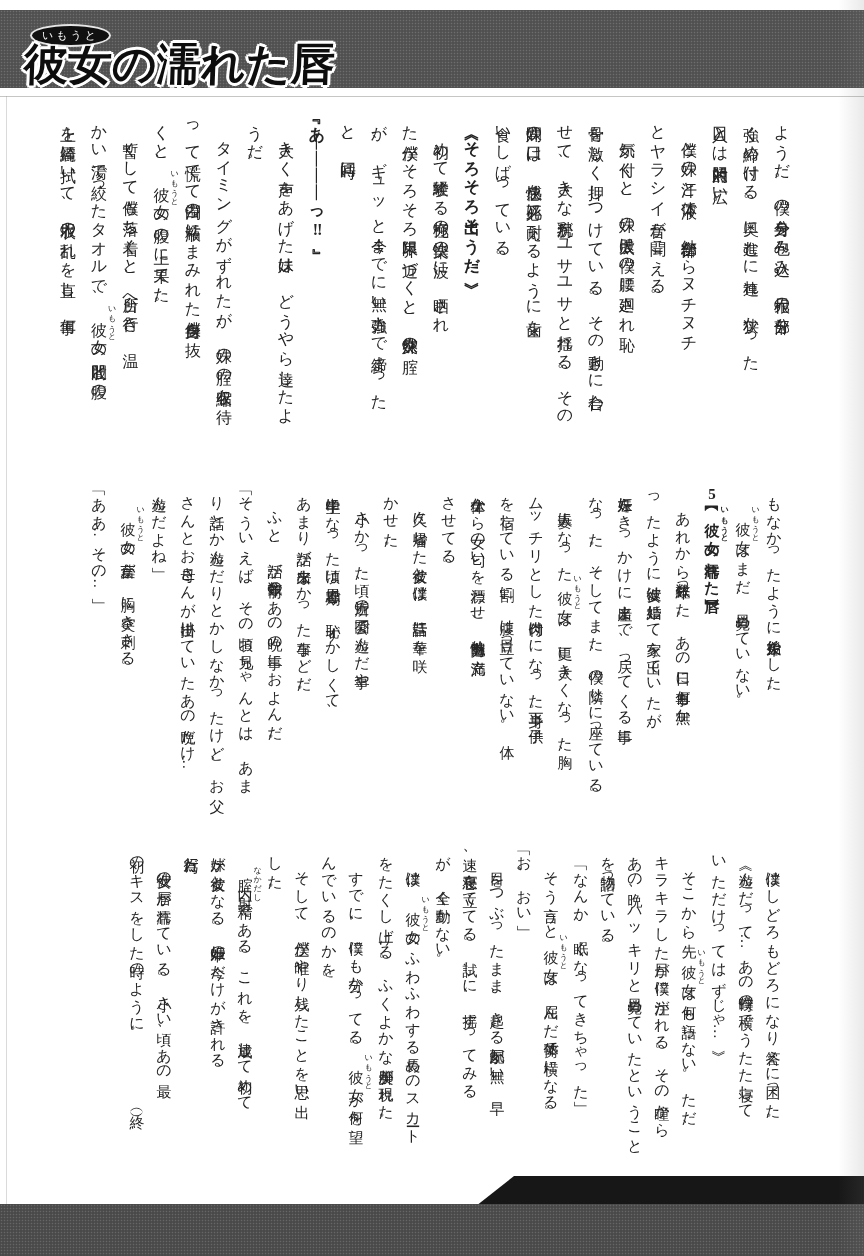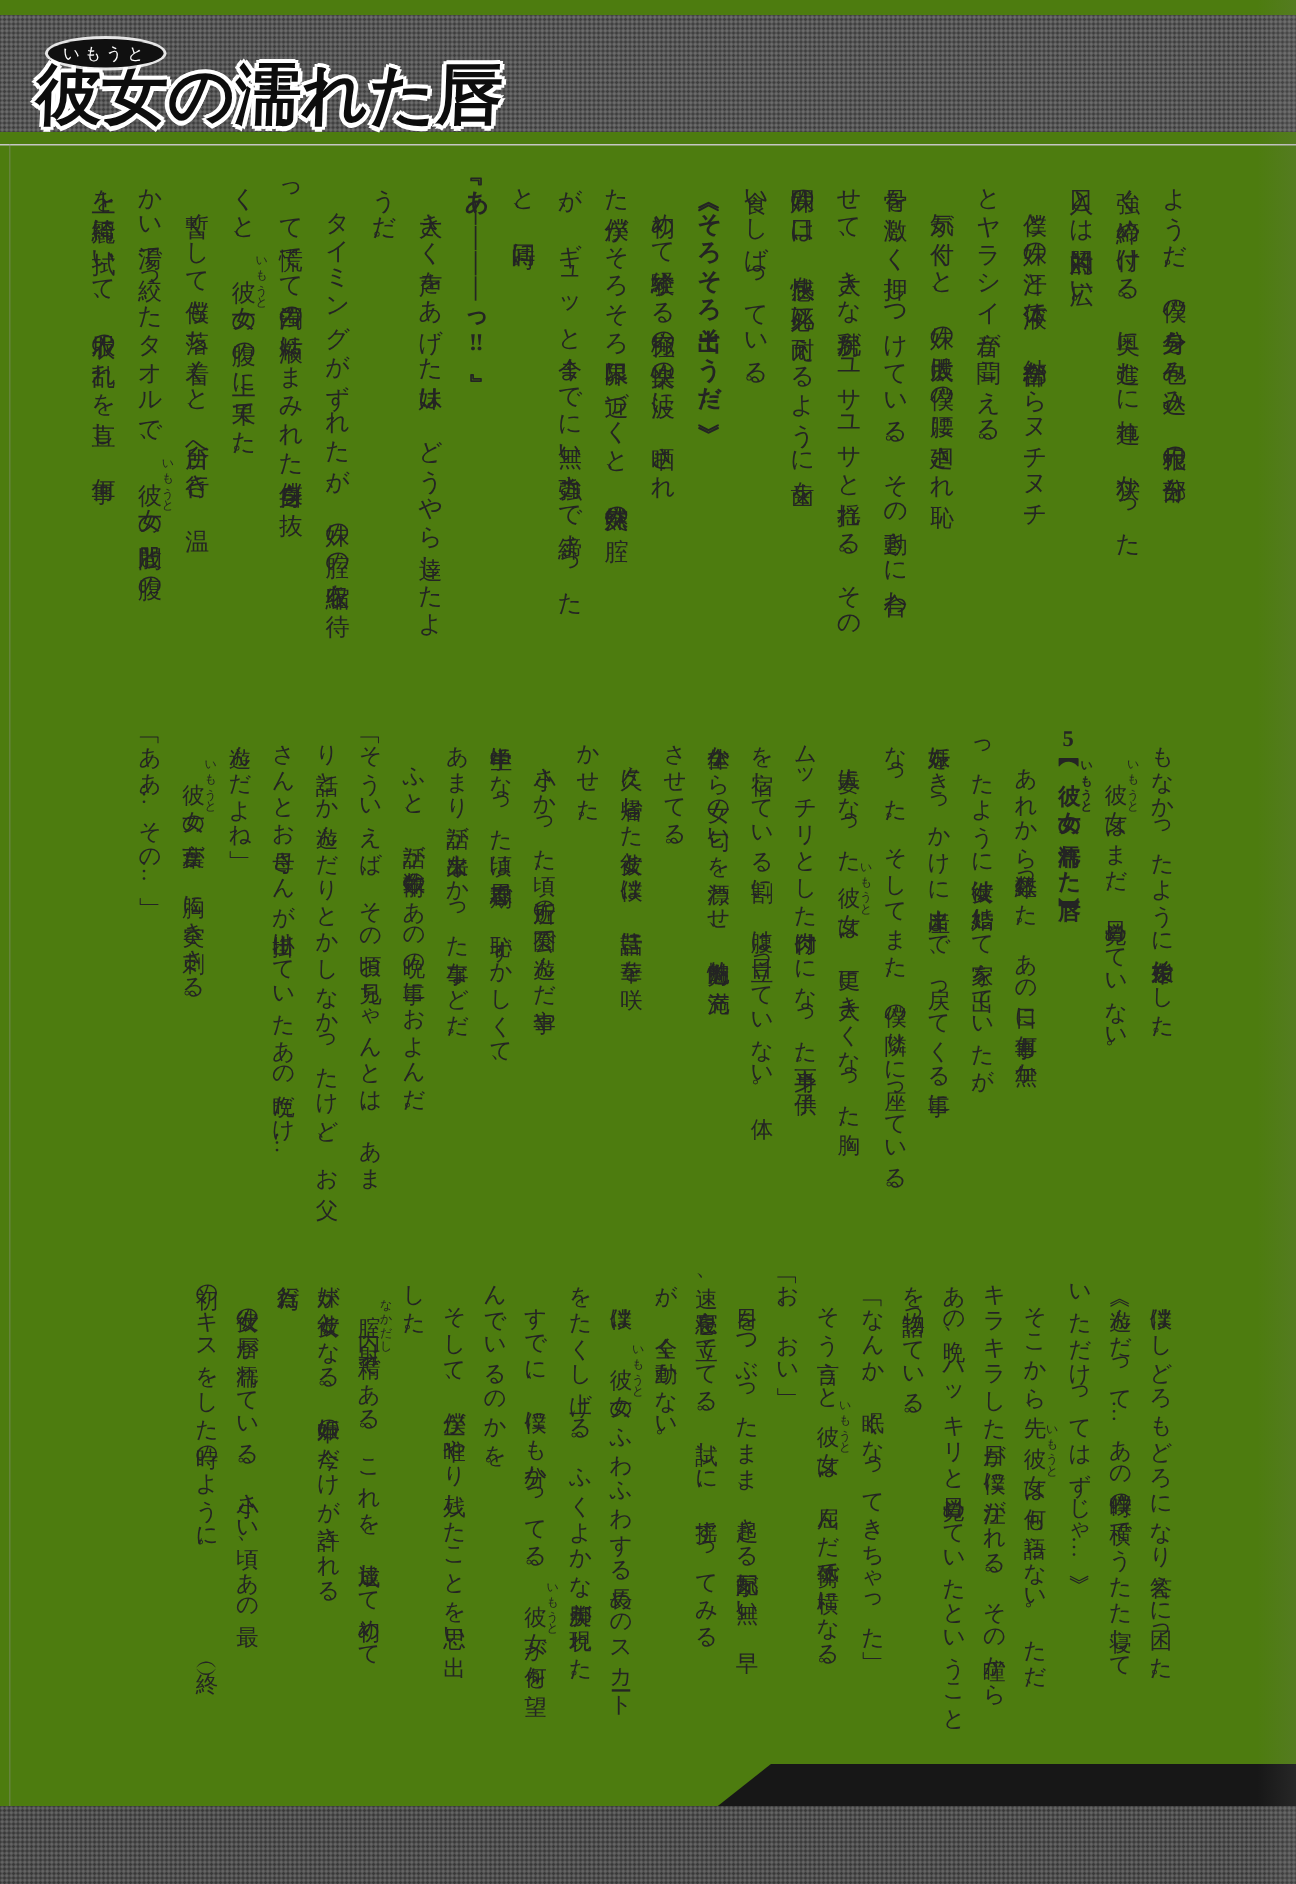--- a/index.html
+++ b/index.html
@@ -1,17 +1,17 @@
 <!DOCTYPE html>
 <html><head>
 <meta charset="utf-8">
 <style>
   html,body{margin:0;padding:0;}
   body{width:864px;height:1256px;overflow:hidden;background:#e9e9e7;}
-  .page{position:relative;width:864px;height:1256px;background:#4d7c0f;
+  .page{position:relative;width:864px;height:1256px;background:#ffffff;
         font-family:"Liberation Serif","DejaVu Serif",serif;color:#262626;}
   
   .edge-shade{position:absolute;top:0;right:0;width:26px;height:100%;
       background:linear-gradient(to right,rgba(120,120,120,0),rgba(120,120,120,0.16));pointer-events:none;}
   .gutter-line{position:absolute;left:6px;top:96px;width:1px;height:1108px;background:rgba(150,150,150,0.35);}
   
   .header-band{position:absolute;left:0;top:10px;width:864px;height:78px;
       background-color:#565656;
       background-image:radial-gradient(#6d6d6d 0.8px,transparent 0.9px),radial-gradient(#3d3d3d 0.8px,transparent 0.9px);
       background-size:3px 3px;background-position:0 0,1.5px 1.5px;}

